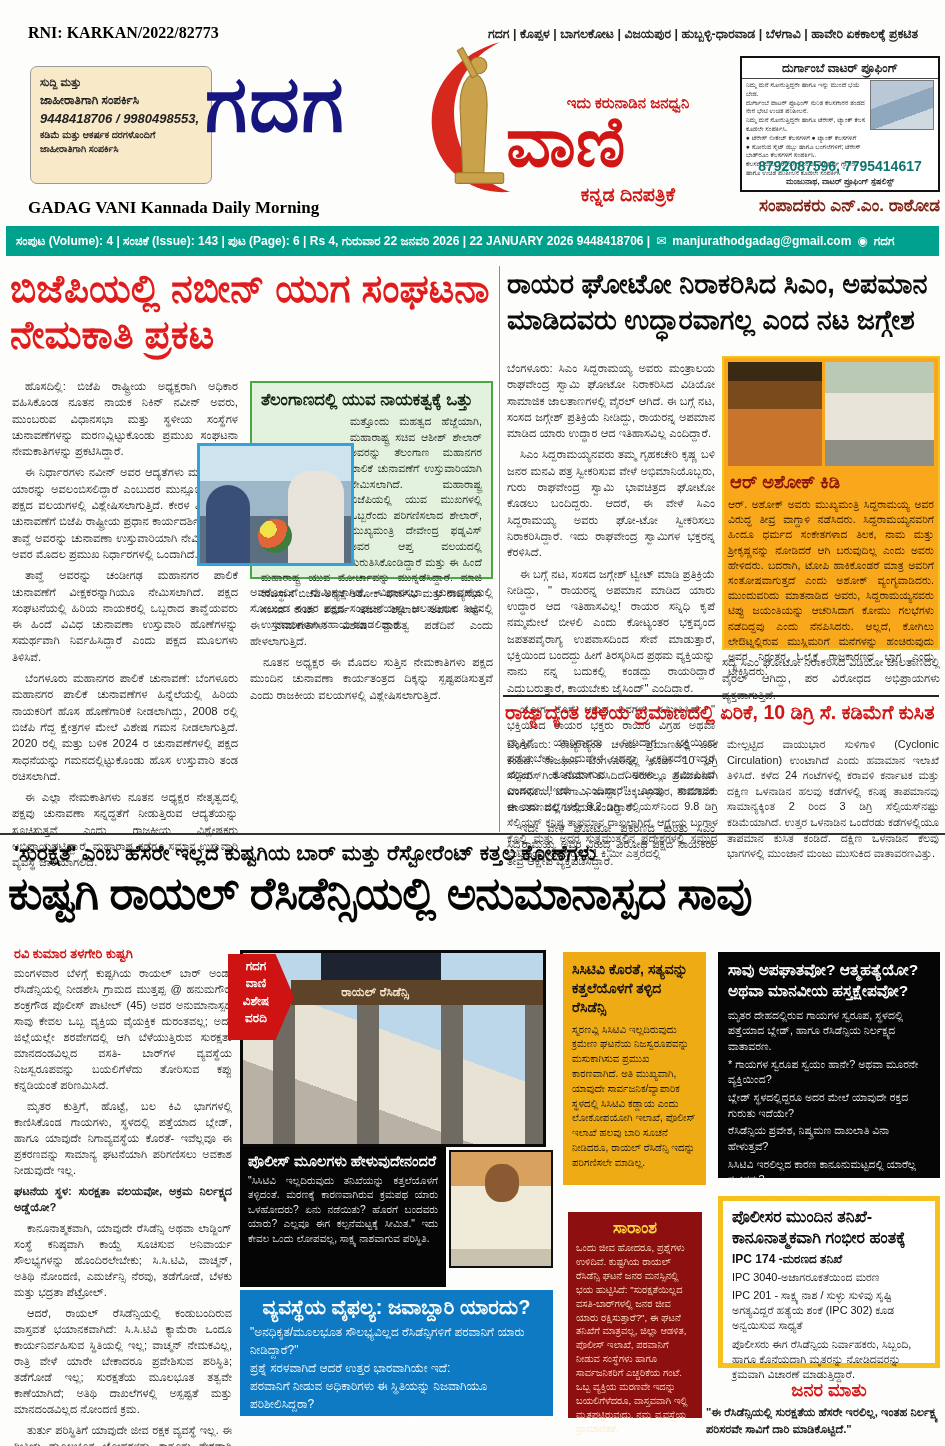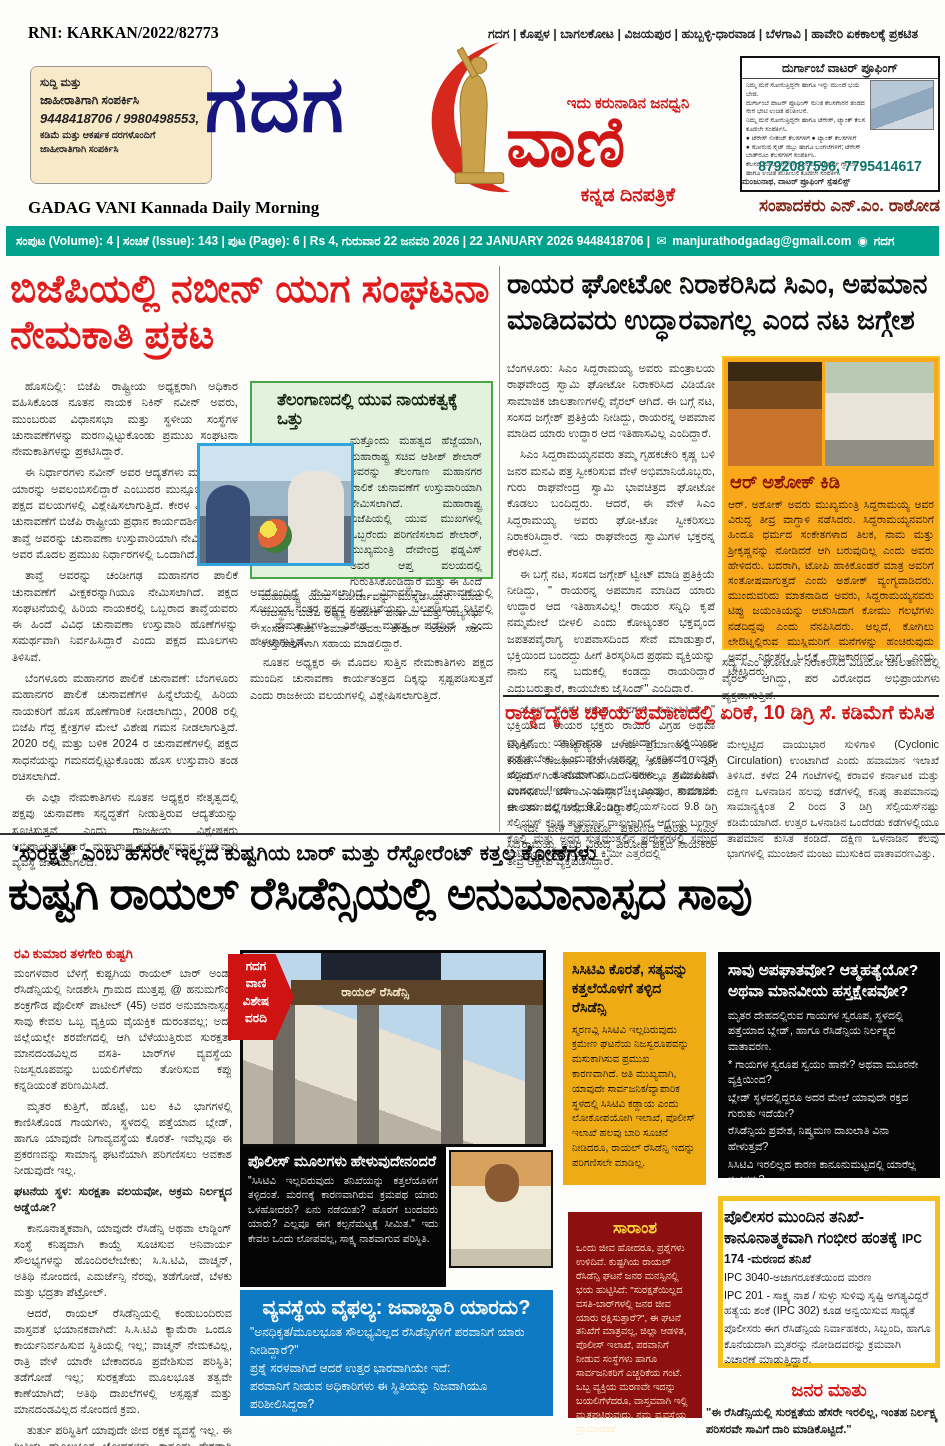--- a/index.html
+++ b/index.html
@@ -23,39 +23,39 @@
   .tagBottom{left:528px;top:184px;width:200px;font-size:19px;font-weight:bold;color:#d01715;text-align:center;}
   .adbox{left:740px;top:56px;width:196px;height:132px;background:#fff;border:2px solid #111;
          font-size:6.5px;line-height:1.35;color:#222;}
   .adbox .adtitle{font-size:12px;font-weight:bold;text-align:center;border-bottom:1px solid #444;
                   padding:2px 0;color:#1d1d1d;}
   .adbox .adbody{padding:2px 4px;width:120px;}
   .adbox .adphoto{position:absolute;right:4px;top:22px;width:62px;height:48px;border:1px solid #777;
                   background:linear-gradient(160deg,#b9c8d6 0 40%,#8fa8bd 40% 70%,#cfd9e2 70% 100%);}
   .adbox .adphone{position:absolute;left:0;right:0;bottom:14px;text-align:center;font-weight:bold;
                   font-size:14px;color:#0f766e;}
-  .adbox .adfoot{position:absolute;left:0;right:0;bottom:2px;font-weight:bold;
+  .adbox .adfoot{position:absolute;left:0;right:0;bottom:2px;text-align:center;font-weight:bold;
                  font-size:8px;color:#333;}
   .engline{left:28px;top:198px;font-family:"Liberation Serif","DejaVu Serif",serif;font-weight:bold;
            font-size:17px;color:#000;}
   .editor{left:690px;top:196px;width:250px;text-align:right;font-weight:bold;font-size:17px;color:#7e1f12;}
   .infobar{left:6px;top:226px;width:933px;height:30px;background:#00a18d;color:#fff;font-size:12px;
            font-weight:bold;display:flex;align-items:center;gap:6px;padding:0 10px;box-sizing:border-box;}
   .infobar .ico{font-size:12px;}
   
   .a1head{left:10px;top:266px;width:486px;font-size:39px;line-height:1.18;font-weight:800;color:#e11c1c;}
   .vdiv{left:499px;top:266px;width:0;height:566px;border-left:1.5px solid #8c8c8c;}
   .bodycol{position:absolute;font-size:11.4px;line-height:1.43;text-align:justify;color:#1c1c1c;}
   .bodycol p{margin:0 0 5px;text-indent:13px;}
   .bodycol p.noind{text-indent:0;}
   .a1c1{left:12px;top:378px;width:226px;}
   .a1c2{left:250px;top:584px;width:243px;}
   .greenbox{left:250px;top:381px;width:243px;height:198px;background:#e2f2dc;border:2px solid #49a843;
             padding:7px 9px;box-sizing:border-box;}
-  .greenbox h3{margin:0 16px 5px;font-size:16.5px;color:#12230f;}
+  .greenbox h3{margin:0 0 5px;font-size:16.5px;color:#12230f;}
   .greenbox .gb-body{font-size:10.8px;line-height:1.45;text-align:justify;color:#202020;}
   .gb-spacer{float:left;width:92px;height:128px;margin:26px 6px 0 -9px;}
   .pmphoto{left:197px;top:443px;width:157px;height:123px;border:3px solid #2fa3dc;box-sizing:border-box;
            background:linear-gradient(180deg,#cfe3ee 0 30%,#9db7c9 30% 60%,#5b6f80 60% 100%);}
   .pmphoto .fig{position:absolute;bottom:0;width:44px;height:78px;border-radius:22px 22px 0 0;}
   .pmphoto .bouquet{position:absolute;left:58px;bottom:10px;width:34px;height:34px;border-radius:50%;
                     background:radial-gradient(circle at 30% 30%,#f3e14a 0 25%,#e2653a 25% 55%,#3f7d3a 55% 100%);}
   .a2head{left:507px;top:266px;width:432px;font-size:27px;line-height:1.35;font-weight:800;color:#0c0c0c;}
   .a2col{left:507px;top:360px;width:208px;}
   .orangebox{left:722px;top:356px;width:218px;height:294px;background:#f9a71b;border:2px solid #f3c41f;
@@ -104,21 +104,21 @@
   .yellowbox h3{margin:0 0 6px;font-size:14px;line-height:1.35;color:#101010;}
   .yellowbox .yb-body{font-size:10.2px;line-height:1.45;}
   .sumbox{left:568px;top:1212px;width:134px;height:206px;background:#8e0f10;padding:7px 8px;box-sizing:border-box;}
   .sumbox h3{margin:0 0 4px;text-align:center;font-size:16px;color:#ffd43b;}
   .sumbox .sb-body{font-size:9.8px;line-height:1.42;color:#ffe9c2;}
   .blackbox{left:718px;top:952px;width:222px;height:226px;background:#050505;color:#f2f2f2;
             padding:8px 10px;box-sizing:border-box;}
   .blackbox h3{margin:0 0 6px;font-size:15.5px;line-height:1.35;color:#fff;}
   .blackbox .db-line{font-size:10.8px;line-height:1.45;margin-bottom:2px;}
   .ipcbox{left:718px;top:1196px;width:222px;height:172px;background:#fff;border:5px solid #f4c11e;
-          box-sizing:border-box;padding:6px 1px;}
+          box-sizing:border-box;padding:6px 9px;}
   .ipcbox h3{margin:0;font-size:16px;line-height:1.3;color:#0d0d0d;display:inline;}
   .ipcbox .ipcnote{font-size:12px;font-weight:bold;}
   .ipcbox .ipc-line{font-size:10.9px;line-height:1.4;margin-top:3px;}
   .janHead{left:718px;top:1380px;width:222px;text-align:center;font-size:18px;font-weight:800;color:#d91818;}
   .janQuote{left:706px;top:1404px;width:236px;font-size:11.3px;font-weight:bold;color:#1a1a1a;line-height:1.5;}
 </style>
 </head>
 <body>
 
 <div class="page">

